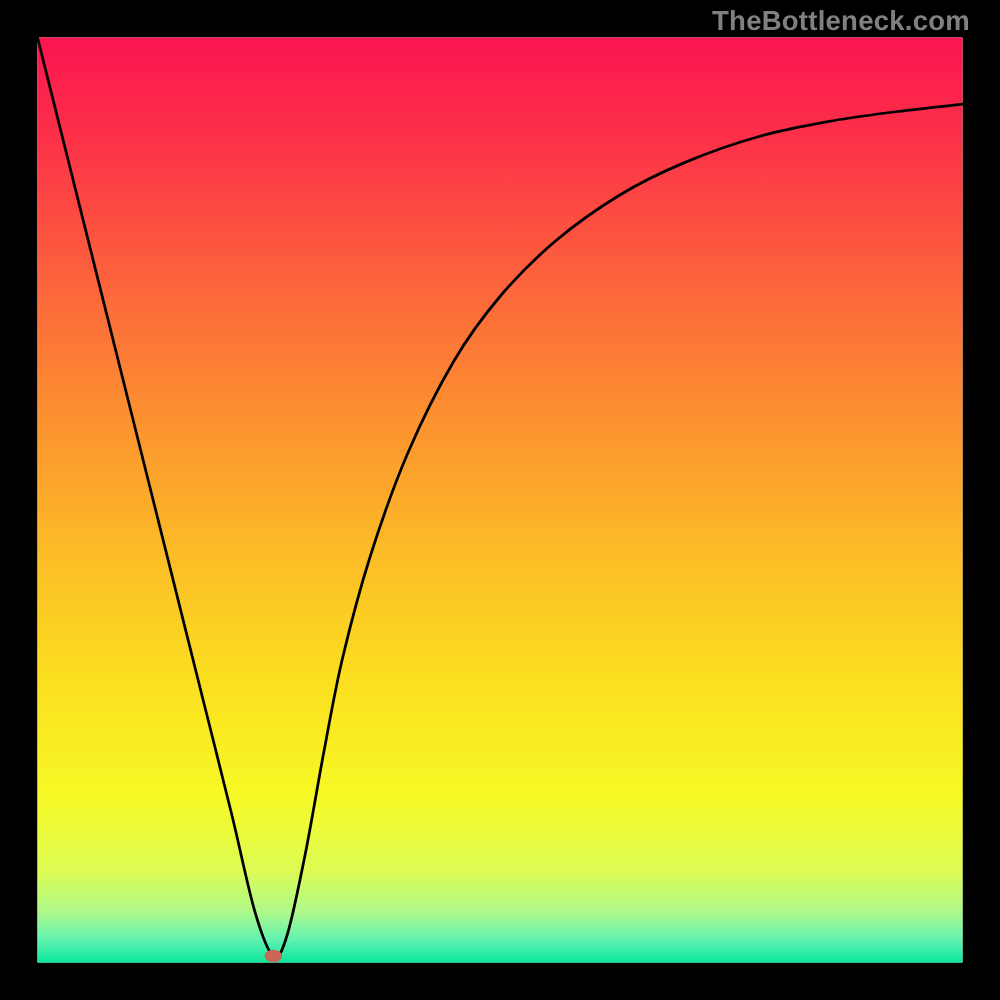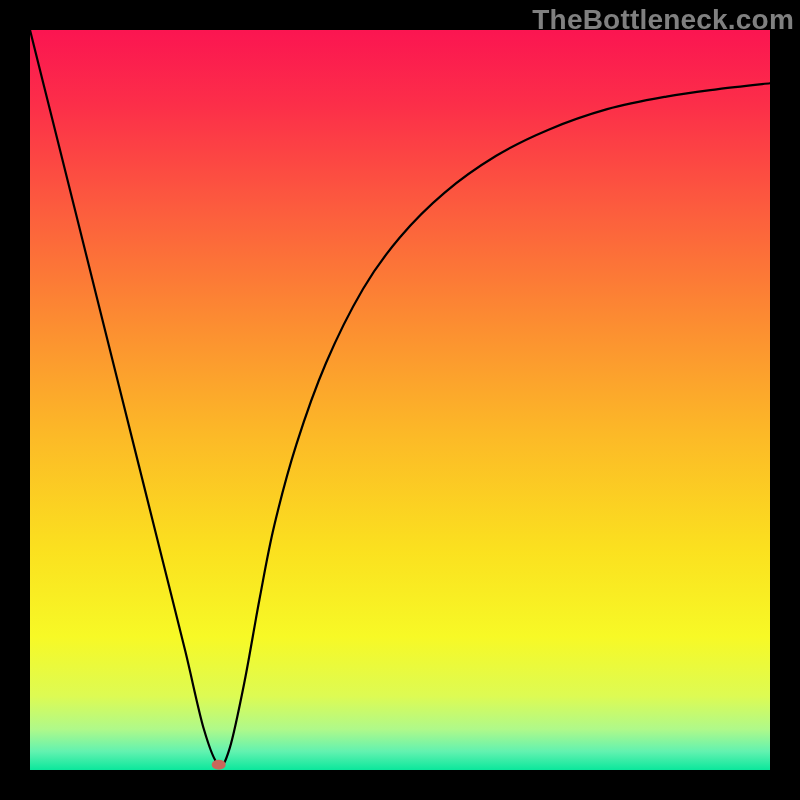--- a/index.html
+++ b/index.html
@@ -11,22 +11,22 @@
     font-family: Arial, Helvetica, sans-serif;
   }
   .canvas {
     position: relative;
     width: 800px;
     height: 800px;
   }
   .watermark {
     position: absolute;
     top: 4px;
-    right: 6px;
-    font-size: 28px;
+    right: 24px;
+    font-size: 22px;
     font-weight: 600;
     color: #808080;
     letter-spacing: 0.2px;
     z-index: 20;
   }
   svg.plot {
     position: absolute;
     top: 0;
     left: 0;
     width: 800px;

